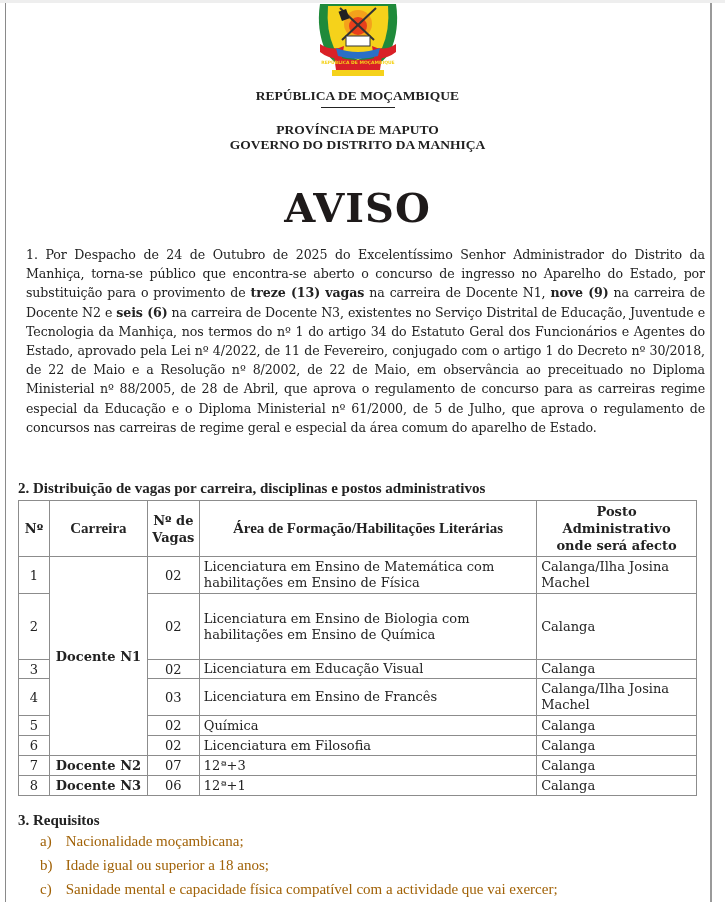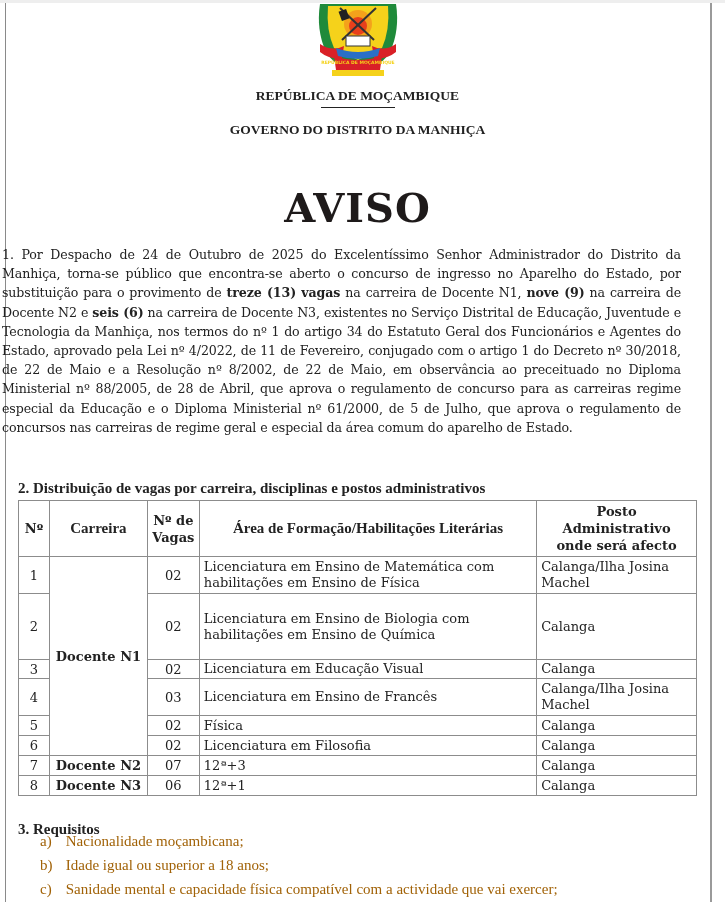--- a/index.html
+++ b/index.html
@@ -5,31 +5,31 @@
   html, body { margin:0; padding:0; background:#ffffff; }
   body { width:725px; height:902px; overflow:hidden; position:relative; font-family:"DejaVu Serif", serif; color:#1a1a1a; }
   .topbar { position:absolute; left:0; top:0; width:725px; height:3px; background:#eeeeee; }
   .page-border-left { position:absolute; left:5px; top:3px; width:1px; height:899px; background:#8a8a8a; }
   .page-border-right { position:absolute; left:710px; top:3px; width:2px; height:899px; background:#9a9a9a; }
   .emblem { position:absolute; left:312px; top:0; width:92px; height:76px; }
   .header { position:absolute; left:0; top:88px; width:715px; text-align:center; font-family:"Liberation Serif", serif; font-weight:bold; font-size:13.5px; line-height:15px; color:#222; }
   .header .rule { display:block; margin:2px auto 0; width:74px; height:1px; background:#222; margin-top:4px; margin-bottom:2px; }
   .header .spacer { height:12px; }
   .title { position:absolute; left:0; top:183px; width:715px; text-align:center; font-family:"DejaVu Serif", serif; font-weight:bold; font-size:40px; letter-spacing:1px; color:#1e1a1a; line-height:50px; }
-  .para { position:absolute; left:2px; top:245px; width:679px; font-family:"DejaVu Serif", serif; font-size:12.6px; line-height:19.2px; text-align:justify; color:#222; letter-spacing:-0.1px; }
+  .para { position:absolute; left:26px; top:245px; width:679px; font-family:"DejaVu Serif", serif; font-size:12.6px; line-height:19.2px; text-align:justify; color:#222; letter-spacing:-0.1px; }
   .para b { font-weight:bold; }
   .sec2 { position:absolute; left:18px; top:480px; font-family:"Liberation Serif", serif; font-weight:bold; font-size:15px; color:#222;text-align:center; }
   table.vagas { position:absolute; left:18px; top:500px; width:679px; border-collapse:collapse; font-family:"Liberation Serif", serif; font-size:14.5px; color:#222; }
   table.vagas th, table.vagas td { border:1px solid #8c8c8c; padding:0 4px; }
   table.vagas th { font-weight:bold; text-align:center; font-family:"DejaVu Serif", serif; font-size:13px; line-height:17px; }
   table.vagas th.carreira-h, table.vagas th.area-h { font-family:"Liberation Serif", serif; font-size:15px; }
   td.num, td.vag { text-align:center; font-family:"DejaVu Serif", serif; font-size:13px; }
   td.car { text-align:center; font-weight:bold; font-family:"DejaVu Serif", serif; font-size:13px; }
   td.area, td.posto { font-family:"DejaVu Serif", serif; font-size:13px; line-height:16px; }
-  .sec3 { position:absolute; left:18px; top:812px; font-family:"Liberation Serif", serif; font-weight:bold; font-size:15px; color:#222;margin-top:9px; }
+  .sec3 { position:absolute; left:18px; top:812px; font-family:"Liberation Serif", serif; font-weight:bold; font-size:15px; color:#222; }
   .req { position:absolute; left:40px; font-family:"Liberation Serif", serif; font-size:15px; color:#a16207; }
   .req .lbl { display:inline-block; width:22px; }
 </style>
 </head>
 <body>
 
 <div class="topbar"></div>
 <div class="page-border-left"></div>
 <div class="page-border-right"></div>
 
@@ -47,20 +47,21 @@
   <path d="M24 48 Q46 56 68 48 L66 56 Q46 62 26 56 Z" fill="#2a6fc7"></path>
   <path d="M22 56 Q46 64 70 56 L68 70 Q46 76 24 70 Z" fill="#d92027"></path>
   <text x="46" y="64" font-family="DejaVu Sans, sans-serif" font-size="4.5" font-weight="bold" fill="#f5d21b" text-anchor="middle">REPÚBLICA DE MOÇAMBIQUE</text>
   <rect x="20" y="70" width="52" height="6" fill="#f5d21b"></rect>
 </svg>
 
 <div class="header">
   <div>REPÚBLICA DE MOÇAMBIQUE</div>
   <span class="rule"></span>
   <div class="spacer"></div>
+  <div>PROVÍNCIA DE MAPUTO</div>
   <div>GOVERNO DO DISTRITO DA MANHIÇA</div>
 </div>
 
 <div class="title">AVISO</div>
 
 <div class="para"><span>1. Por Despacho de 24 de Outubro de 2025 do Excelentíssimo Senhor Administrador do Distrito da Manhiça, torna-se público que encontra-se aberto o concurso de ingresso no Aparelho do Estado, por substituição para o provimento de </span><b>treze (13) vagas</b><span> na carreira de Docente N1, </span><b>nove (9)</b><span> na carreira de Docente N2 e </span><b>seis (6)</b><span> na carreira de Docente N3, existentes no Serviço Distrital de Educação, Juventude e Tecnologia da Manhiça, nos termos do nº 1 do artigo 34 do Estatuto Geral dos Funcionários e Agentes do Estado, aprovado pela Lei nº 4/2022, de 11 de Fevereiro, conjugado com o artigo 1 do Decreto nº 30/2018, de 22 de Maio e a Resolução nº 8/2002, de 22 de Maio, em observância ao preceituado no Diploma Ministerial nº 88/2005, de 28 de Abril, que aprova o regulamento de concurso para as carreiras regime especial da Educação e o Diploma Ministerial nº 61/2000, de 5 de Julho, que aprova o regulamento de concursos nas carreiras de regime geral e especial da área comum do aparelho de Estado.</span></div>
 
 <div class="sec2">2. Distribuição de vagas por carreira, disciplinas e postos administrativos</div>
 
 <table class="vagas">
@@ -102,21 +103,21 @@
     </tr>
     <tr style="height:37px">
       <td class="num">4</td>
       <td class="vag">03</td>
       <td class="area">Licenciatura em Ensino de Francês</td>
       <td class="posto">Calanga/Ilha Josina Machel</td>
     </tr>
     <tr style="height:20px">
       <td class="num">5</td>
       <td class="vag">02</td>
-      <td class="area">Física</td>
+      <td class="area">Química</td>
       <td class="posto">Calanga</td>
     </tr>
     <tr style="height:20px">
       <td class="num">6</td>
       <td class="vag">02</td>
       <td class="area">Licenciatura em Filosofia</td>
       <td class="posto">Calanga</td>
     </tr>
     <tr style="height:20px">
       <td class="num">7</td>

